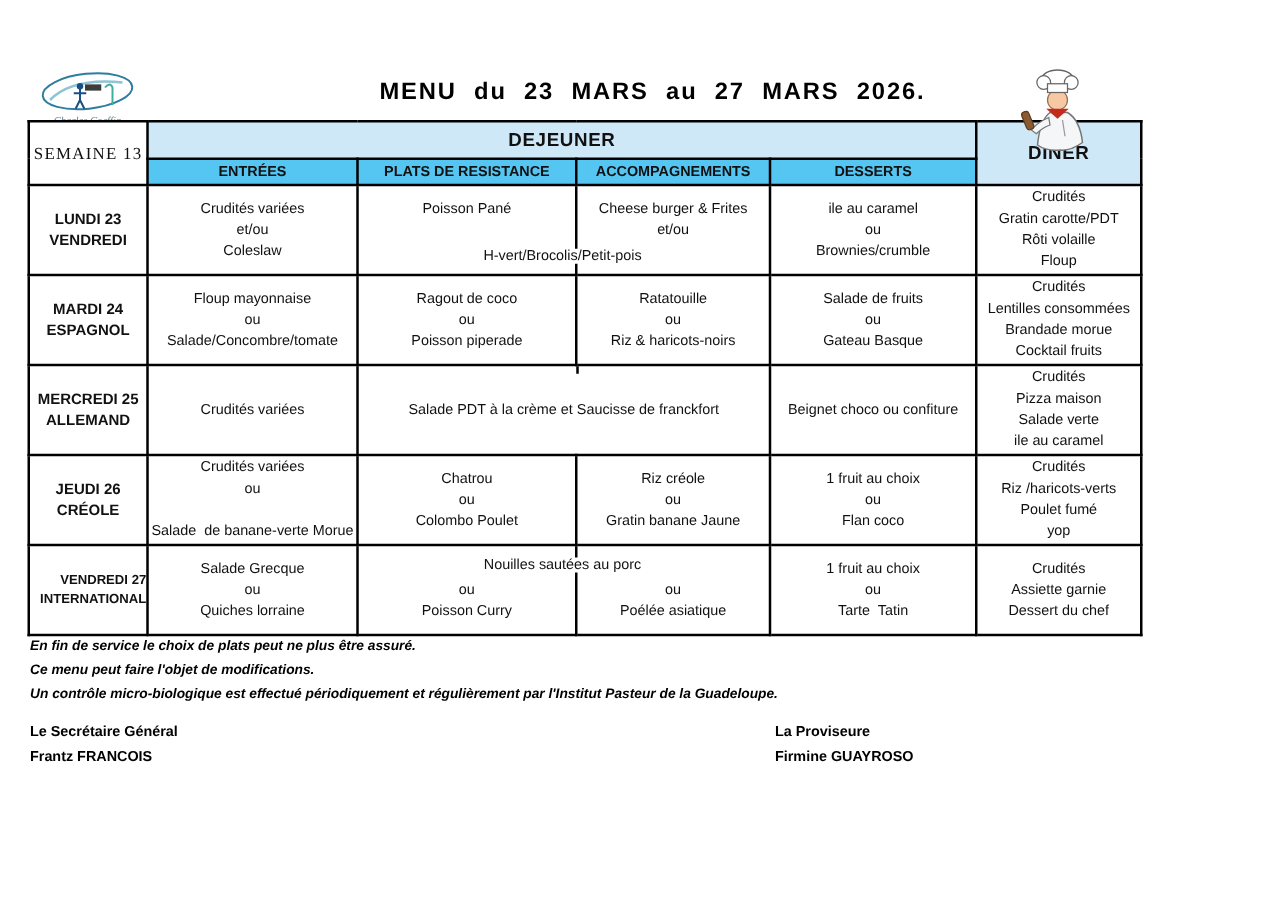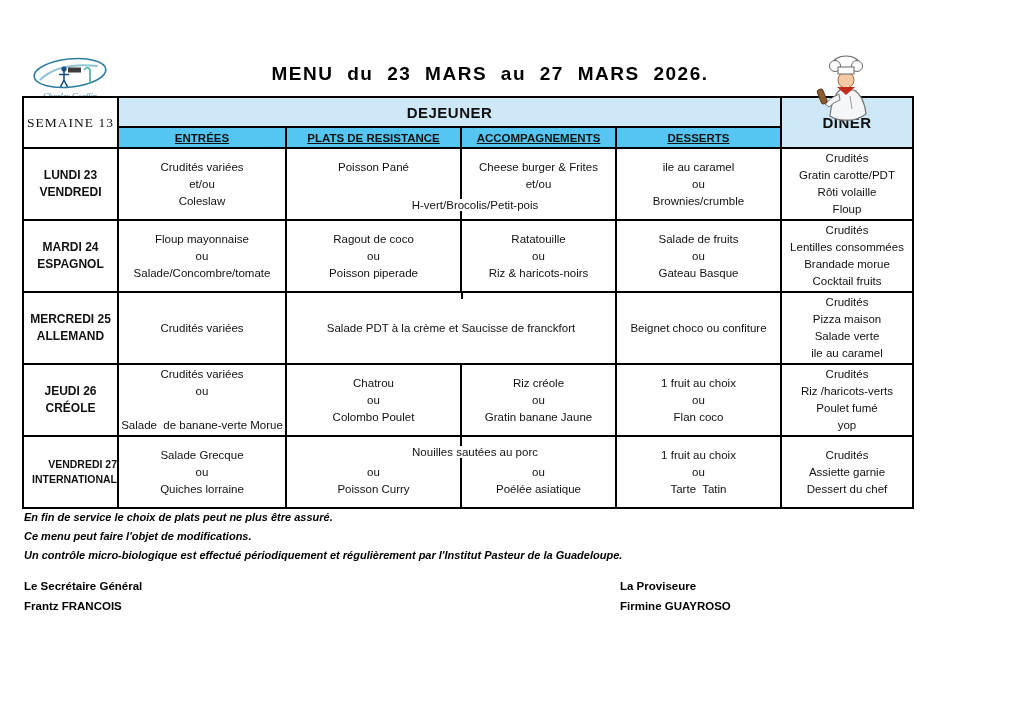--- a/index.html
+++ b/index.html
@@ -14,20 +14,21 @@
     background:#ffffff;
     font-family:"Liberation Sans", sans-serif;
     color:var(--ink);
     overflow:hidden;
   }
   .page-title{
     position:absolute;top:63px;left:0;width:980px;
     text-align:center;
     font-size:19px;font-weight:bold;letter-spacing:1.5px;word-spacing:7px;
     color:#000;
+    padding-left:32px;
   }
   .logo{position:absolute;left:28px;top:54px;width:84px;height:50px;}
   .chef{position:absolute;left:806px;top:54px;width:76px;height:70px;z-index:6;}
 
   .table-wrap{position:absolute;left:22px;top:96px;width:892px;}
   table.menu{
     border-collapse:collapse;table-layout:fixed;width:892px;
   }
   table.menu th,table.menu td{
     border:2px solid #000;
@@ -44,36 +45,35 @@
   .lunch-cell{
     background:var(--light-blue);
     font-size:15px;font-weight:bold;height:28px;letter-spacing:.5px;
   }
   .dinner-cell{
     background:var(--light-blue);
     font-size:15px;font-weight:bold;letter-spacing:.5px;
   }
   .subheader-row th{
     background:var(--sky-blue);
-    font-size:11.5px;font-weight:bold;height:19px;text-decoration:underline;
+    font-size:11.5px;font-weight:bold;height:19px;
   }
   tbody tr{height:72px;}
   .day-cell{font-size:12px;font-weight:bold;line-height:17px;}
   .day-cell.day-small{font-size:10.5px;text-align:right;padding-left:6px;line-height:15px;}
   .menu-cell{font-size:11.5px;}
   .cell-line{line-height:17px;white-space:pre-wrap;}
   .stub-top{position:relative;}
   .stub-top::after{
     content:"";position:absolute;top:0;left:53%;width:2px;height:6px;background:#000;
   }
   .overlay{
     position:absolute;left:263px;width:330px;
     text-align:center;font-size:11.5px;line-height:17px;z-index:4;
     pointer-events:none;
-    margin-left:25px;
   }
   .overlay span{background:#fff;padding:0 8px;white-space:nowrap;}
   .notes{
     position:absolute;left:24px;top:510px;width:900px;
     font-size:11px;font-weight:bold;font-style:italic;color:#000;
   }
   .notes div{line-height:15px;margin-bottom:4px;}
   .sig{
     position:absolute;top:576px;
     font-size:11.5px;font-weight:bold;color:#000;

